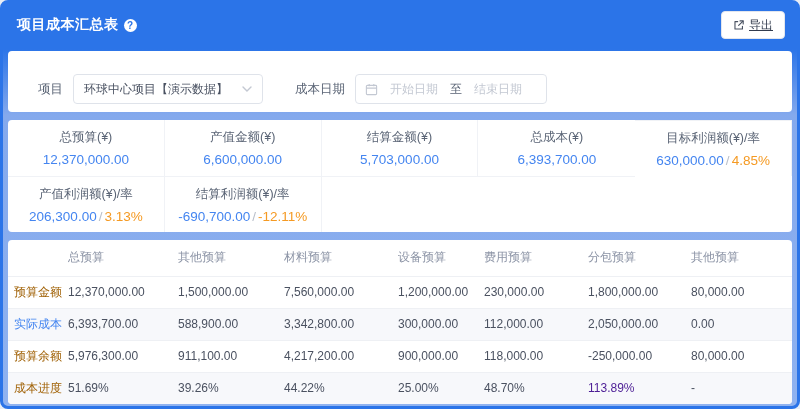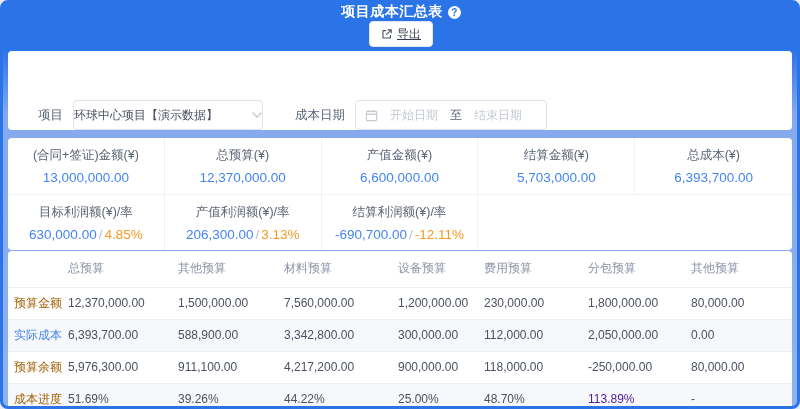--- a/index.html
+++ b/index.html
@@ -4,51 +4,51 @@
 <style>
   * { margin:0; padding:0; box-sizing:border-box; }
   body { font-family:"Liberation Sans","DejaVu Sans",sans-serif; background:#e8edf5; }
   .app {
     width:800px; height:409px;
     border:3px solid #2b74e8; border-radius:8px;
     background:linear-gradient(180deg,#2b74e8 0px,#2b74e8 46px,#84a9ed 112px,#8fb2f0 100%);
     overflow:hidden; position:relative;
   }
   
-  .hdr { height:44px; display:flex; align-items:center; justify-content:space-between; padding:0 12px 0 14px;flex-direction:column; }
+  .hdr { height:44px; display:flex; align-items:center; justify-content:space-between; padding:0 12px 0 14px; }
   .hdr-left { display:flex; align-items:center; gap:5px; }
   .hdr-title { color:#fff; font-size:14px; font-weight:bold; letter-spacing:.5px; }
   .help { width:13px; height:13px; border-radius:50%; background:#fff; color:#2b74e8;
           font-size:10px; font-weight:bold; display:flex; align-items:center; justify-content:center; cursor:pointer; }
   .export-btn { background:#fff; border:1px solid #e2e6ee; border-radius:4px; height:28px;
           padding:0 11px; display:flex; align-items:center; gap:4px; font-size:12px; color:#333c4e; cursor:pointer;text-decoration:underline; }
   
   .panel { background:#fff; border-radius:4px; margin:0 5px; }
   
-  .filter { margin-top:4px; height:79px; padding:15px 30px 0; display:flex; align-items:flex-end; gap:10px; }
+  .filter { margin-top:4px; height:61px; padding:15px 30px 0; display:flex; align-items:center; gap:10px; }
   .f-label { font-size:12.5px; color:#5a6475; line-height:30px; white-space:nowrap; }
   .f-label.second { margin-left:22px; }
   .sel { width:190px; height:30px; border:1px solid #dfe3ea; border-radius:4px; display:flex;
-         align-items:center; padding:0 0; cursor:pointer; }
+         align-items:center; padding:0 10px; cursor:pointer; }
   .sel-val { flex:1; font-size:12px; color:#495161; white-space:nowrap; overflow:hidden; }
   .daterange { width:192px; height:30px; border:1px solid #dfe3ea; border-radius:4px; display:flex;
          align-items:center; padding:0 9px; gap:12px; cursor:pointer; }
   .ph { font-size:12px; color:#c3c8d2; }
   .sep { font-size:12px; color:#5a6475; }
   
   .summary { margin-top:8px; display:grid; grid-template-columns:repeat(5,1fr); }
   .card { height:56px; display:flex; flex-direction:column; align-items:center; justify-content:center; gap:6px; }
   .card.bdr { border-right:1px solid #f0f2f6; }
   .card.bdt { border-top:1px solid #f0f2f6; }
   .card-label { font-size:12.5px; color:#5a6475; }
   .card-value { font-size:13.5px; color:#4485f0; }
   .rate { color:#f59a23; }
   .slash { color:#b9bfca; padding:0 2px; }
   
-  .tbl-panel { margin-top:1px; margin-bottom:2px; overflow:hidden; }
+  .tbl-panel { margin-top:8px; margin-bottom:2px; overflow:hidden; }
   table { width:100%; border-collapse:collapse; table-layout:fixed; font-size:12px; }
   th { height:36px; font-weight:normal; color:#8b93a5; text-align:left; padding-left:6px; }
   td { height:32px; color:#4a5160; text-align:left; padding-left:6px; border-top:1px solid #eef0f4; }
   tr.alt td { background:#f7f8fb; }
   td.rowlabel { color:#a16207; }
   td.rowlabel.link { color:#4485f0; cursor:pointer; }
   td.red { color:#4c1d95; }
   col.c-label{width:54px;} col.c1{width:110px;} col.c2{width:106px;} col.c3{width:114px;}
   col.c4{width:86px;} col.c5{width:104px;} col.c6{width:103px;} col.c7{width:auto;}
 </style>
@@ -92,24 +92,20 @@
             <path d="M1.5 5.5h11M4.5 1v2.6M9.5 1v2.6"></path>
         </svg>
       </span>
       <span class="ph">开始日期</span>
       <span class="sep">至</span>
       <span class="ph">结束日期</span>
     </div>
   </div>
 
   <div class="panel summary">
-    <div class="card bdr">
-      <span class="card-label">(合同+签证)金额(¥)</span>
-      <span class="card-value">13,000,000.00</span>
-    </div>
     <div class="card bdr">
       <span class="card-label">总预算(¥)</span>
       <span class="card-value">12,370,000.00</span>
     </div>
     <div class="card bdr">
       <span class="card-label">产值金额(¥)</span>
       <span class="card-value">6,600,000.00</span>
     </div>
     <div class="card bdr">
       <span class="card-label">结算金额(¥)</span>

